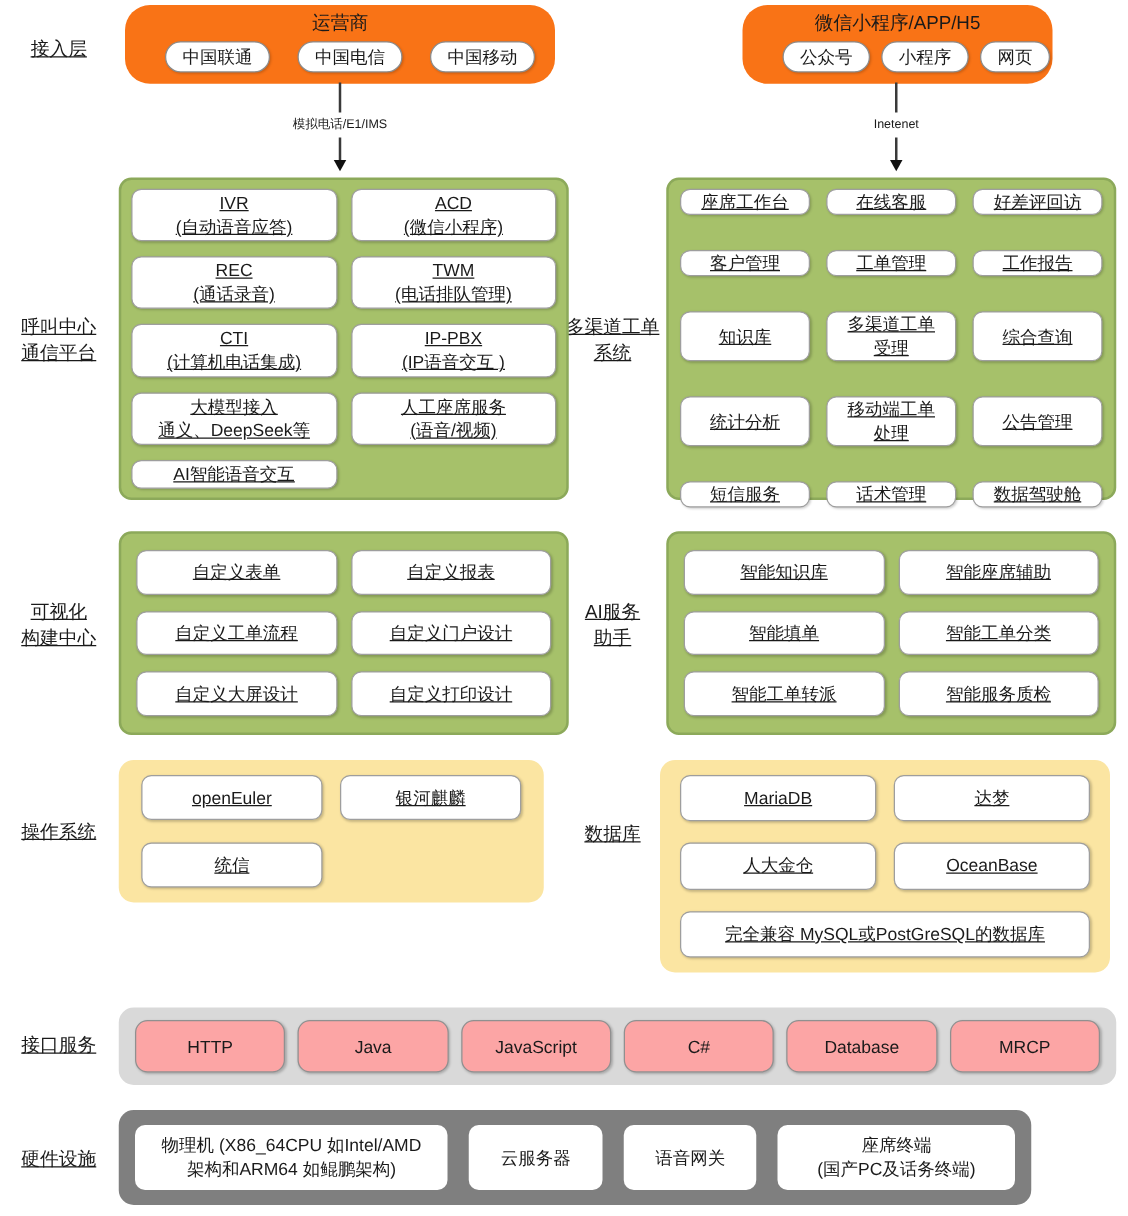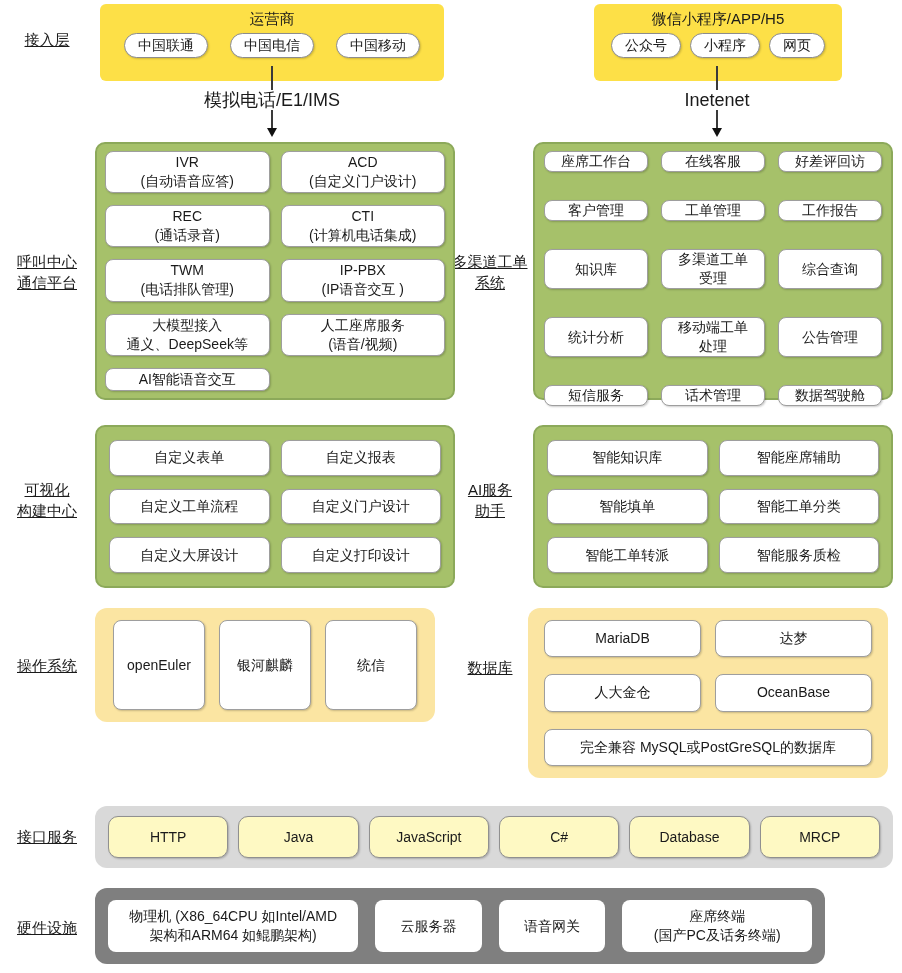--- a/index.html
+++ b/index.html
@@ -1,42 +1,42 @@
 <!DOCTYPE html>
 <html><head>
 <meta charset="utf-8">
 <style>
   html,body{margin:0;padding:0;background:#fff;}
   #canvas{position:relative;width:902px;height:973px;background:#fff;
           font-family:"Liberation Sans",sans-serif;color:#1a1a1a;overflow:hidden;}
   .side-label{position:absolute;left:2px;width:90px;text-align:center;
               font-size:15px;line-height:21px;text-decoration:underline;}
   .side-label.right{left:450px;width:80px;}
-  .bluebox{position:absolute;background:#fde047;border-radius:6px;height:77px;
+  .bluebox{position:absolute;background:#f97316;border-radius:20px;height:63px;
            box-sizing:border-box;padding-top:5px;}
   .blue-title{text-align:center;font-size:15px;line-height:19px;}
-  .pill-row{display:flex;justify-content:center;margin-top:5px;}
+  .pill-row{display:flex;margin-top:5px;padding-left:32px;}
   .pill{background:#fff;border:1px solid #8C8C8C;border-radius:13px;
         padding:1px 13px;font-size:14px;line-height:21px;white-space:nowrap;
         box-shadow:1px 1px 2px rgba(0,0,0,.18);}
   .vline{position:absolute;width:2px;background:#3a3a3a;}
   .ahead{position:absolute;width:0;height:0;border-left:5px solid transparent;
          border-right:5px solid transparent;border-top:9px solid #111;}
-  .alabel{position:absolute;text-align:center;font-size:18px;background:#fff;
+  .alabel{position:absolute;text-align:center;font-size:10px;background:#fff;
           line-height:20px;z-index:2;}
   .panel{position:absolute;box-sizing:border-box;display:grid;}
   .green{background:#A6C16A;border:2px solid #8CA95A;border-radius:10px;}
   .yellow{background:#FBE5A2;border-radius:12px;}
   .wbox{background:#fff;border:1px solid #9E9E9E;border-radius:8px;display:flex;
         flex-direction:column;align-items:center;justify-content:center;
         font-size:14px;line-height:19px;text-align:right;
-        box-shadow:1px 1px 2px rgba(0,0,0,.2);}
+        box-shadow:1px 1px 2px rgba(0,0,0,.2);text-decoration:underline;}
   .grayband{position:absolute;background:#D9D9D9;border-radius:12px;display:flex;
             box-sizing:border-box;}
-  .pill2{flex:1;background:#fef9c3;border:1px solid #909090;border-radius:10px;
+  .pill2{flex:1;background:#fca5a5;border:1px solid #909090;border-radius:10px;
          display:flex;align-items:center;justify-content:center;font-size:14px;
          box-shadow:1px 1px 2px rgba(0,0,0,.22);}
   .darkband{position:absolute;background:#7F7F7F;border-radius:12px;display:grid;
             box-sizing:border-box;}
   .dbox{background:#fff;border-radius:8px;display:flex;flex-direction:column;
         align-items:center;justify-content:center;font-size:14px;line-height:19px;
         text-align:center;}
 </style>
 </head>
 <body>
@@ -101,35 +101,35 @@
   <div class="ahead" style="left:712px;top:128px"></div>
   <div class="alabel" style="left:657px;top:90px;width:120px">Inetenet</div>
 
   <div class="panel green" style="left:95px;top:142px;width:360px;height:258px;padding:7px 8px;grid-template-columns:1fr 1fr;gap:12px 11px">
     <div class="wbox">
         <div>IVR</div>
         <div>(自动语音应答)</div>
       </div>
     <div class="wbox">
         <div>ACD</div>
-        <div>(自定义门户设计)</div>
+        <div>(微信小程序)</div>
       </div>
     <div class="wbox">
         <div>REC</div>
         <div>(通话录音)</div>
       </div>
     <div class="wbox">
+        <div>TWM</div>
+        <div>(电话排队管理)</div>
+      </div>
+    <div class="wbox">
         <div>CTI</div>
         <div>(计算机电话集成)</div>
       </div>
     <div class="wbox">
-        <div>TWM</div>
-        <div>(电话排队管理)</div>
-      </div>
-    <div class="wbox">
         <div>IP-PBX</div>
         <div>(IP语音交互 )</div>
       </div>
     <div class="wbox">
         <div>大模型接入</div>
         <div>通义、DeepSeek等</div>
       </div>
     <div class="wbox">
         <div>人工座席服务</div>
         <div>(语音/视频)</div>
@@ -224,21 +224,21 @@
         <div>智能工单分类</div>
       </div>
     <div class="wbox">
         <div>智能工单转派</div>
       </div>
     <div class="wbox">
         <div>智能服务质检</div>
       </div>
   </div>
 
-  <div class="panel yellow" style="left:95px;top:608px;width:340px;height:114px;padding:12px 18px;grid-template-columns:1fr 1fr 1fr;gap:18px 14px">
+  <div class="panel yellow" style="left:95px;top:608px;width:340px;height:114px;padding:12px 18px;grid-template-columns:1fr 1fr;gap:18px 14px">
     <div class="wbox">
         <div>openEuler</div>
       </div>
     <div class="wbox">
         <div>银河麒麟</div>
       </div>
     <div class="wbox">
         <div>统信</div>
       </div>
   </div>

